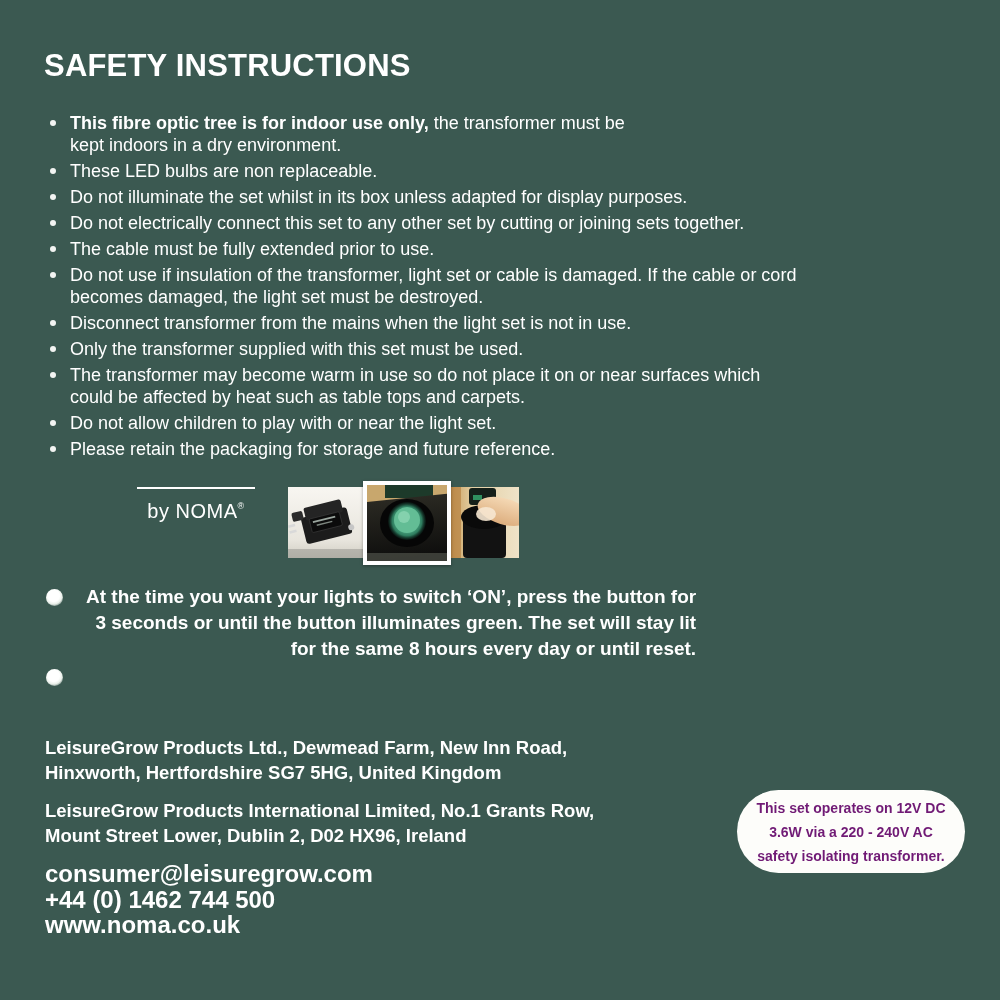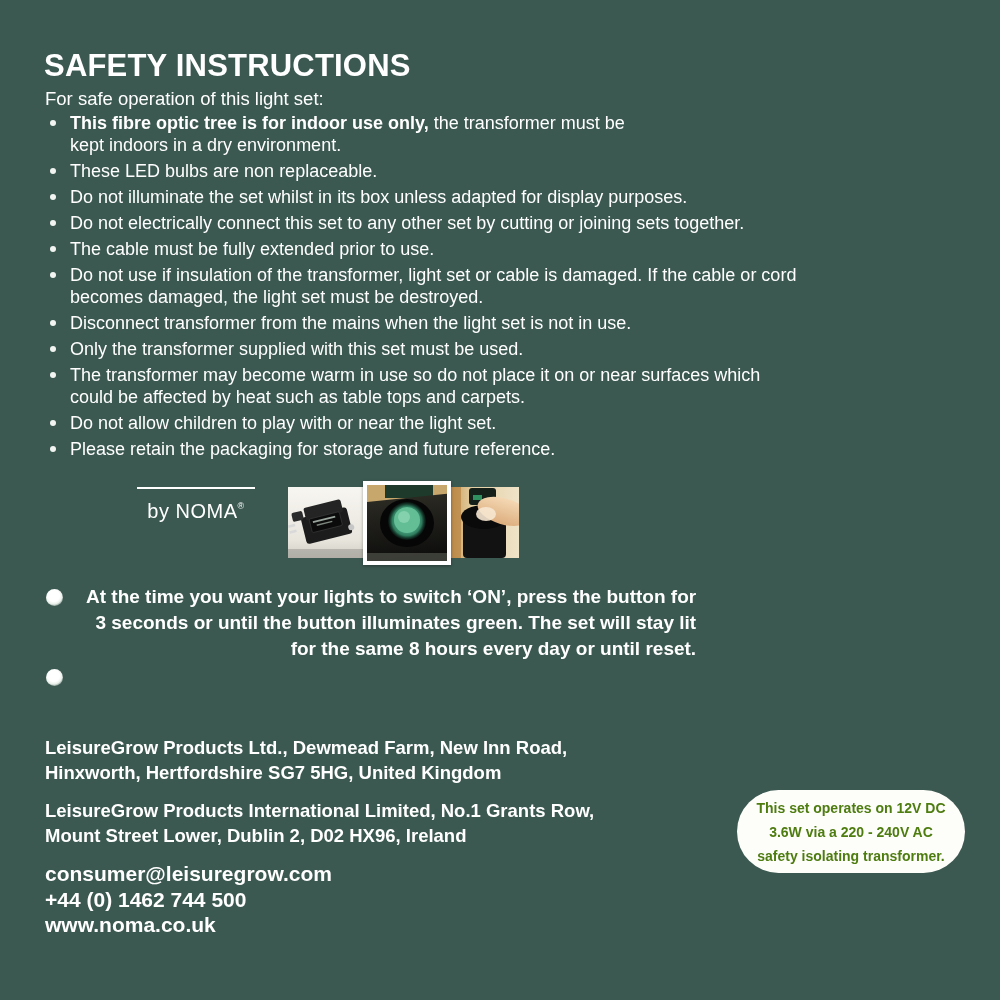--- a/index.html
+++ b/index.html
@@ -99,48 +99,47 @@
 
   
   .footer { position: absolute; left: 45px; top: 735px; width: 600px; }
   .addr {
     margin: 0 0 13px 0;
     font-size: 18.5px; font-weight: 700; line-height: 25px;
     white-space: pre-line;
   }
   .contact-line {
     margin: 0;
-    font-size: 21px; font-weight: 700; line-height: 25.5px;
+    font-size: 24px; font-weight: 700; line-height: 25.5px;
   }
   .contact-line.first { margin-top: 1px; }
 
   
   .spec-box {
     position: absolute; left: 737px; top: 790px;
     width: 228px; height: 83px;
     box-sizing: border-box;
     background: #fdfdfa;
     border-radius: 42px;
     display: flex; align-items: center; justify-content: center;
     text-align: center;
   }
   .spec-box p {
     margin: 0;
-    color: #4d7c0f;
+    color: #701a75;
     font-size: 14px; font-weight: 700; line-height: 24px;
     white-space: pre-line;
   }
 </style>
 </head>
 <body>
 
 <div class="panel">
 
   <h1 class="title">SAFETY INSTRUCTIONS</h1>
-  <p class="intro">For safe operation of this light set:</p>
 
   <ul class="safety-list">
     <li><span class="bb">This fibre optic tree is for indoor use only,</span><span> the transformer must be
 kept indoors in a dry environment.</span></li>
     <li><span>These LED bulbs are non replaceable.</span></li>
     <li><span>Do not illuminate the set whilst in its box unless adapted  for display purposes.</span></li>
     <li><span>Do not electrically connect this set to any other set by cutting or joining sets together.</span></li>
     <li><span>The cable must be fully extended prior to use.</span></li>
     <li><span>Do not use if insulation of the transformer, light set or cable is damaged. If the cable or cord
 becomes damaged, the light set must be destroyed.</span></li>

